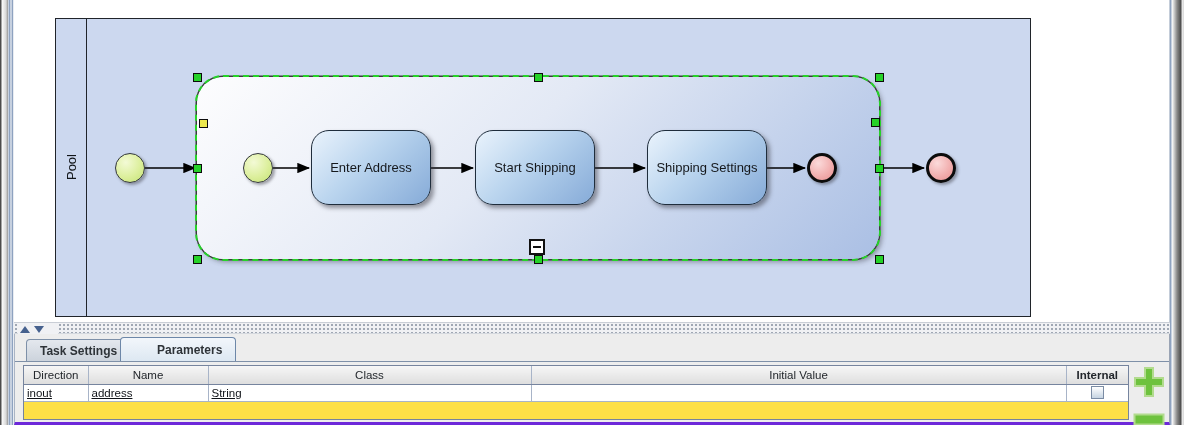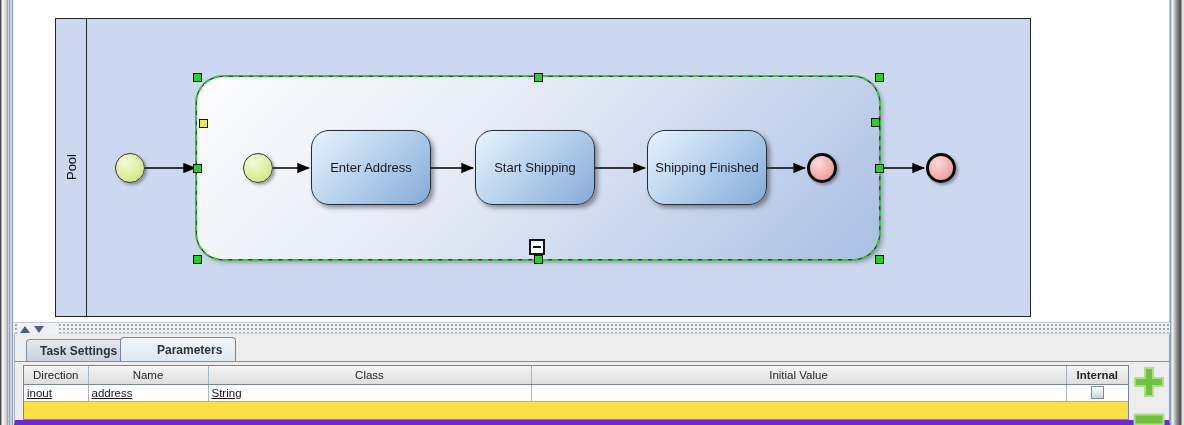--- a/index.html
+++ b/index.html
@@ -46,21 +46,21 @@
   .collapse-box i { display:block; width:8px; height:2px; background:#111; }
 
   
   .splitter { position:absolute; left:0; top:322px; width:1156px; height:12px; background:#f0f1f4; border-top:1px solid #c9ced6; border-bottom:1px solid #d4d8de;
     background-image:radial-gradient(#a0a8b4 0.8px, transparent 0.9px); background-size:4px 4px; }
   .split-btns { position:absolute; left:4px; top:0; width:40px; height:12px; background:#f0f1f4; display:flex; align-items:center; gap:4px; padding-left:2px; }
   .tri-up { width:0; height:0; border-left:5px solid transparent; border-right:5px solid transparent; border-bottom:7px solid #46618e; }
   .tri-down { width:0; height:0; border-left:5px solid transparent; border-right:5px solid transparent; border-top:7px solid #46618e; }
 
   
-  .bottom-panel { position:absolute; left:0; top:334px; width:1156px; height:91px; background:#ededed; border-left:1px solid #aab4c4; border-right:1px solid #9aa4b4; border-bottom:5px solid #6d28d9; }
+  .bottom-panel { position:absolute; left:0; top:334px; width:1156px; height:91px; background:#ededed; border-left:1px solid #aab4c4; border-right:1px solid #9aa4b4; border-bottom:3px solid #6d28d9; }
   .tab { position:absolute; height:22px; top:5px; padding:0 13px; display:flex; align-items:center; font-size:12px; font-weight:bold; color:#2e3338;
     border:1px solid #7e90a8; border-bottom:none; border-radius:4px 4px 0 0; background:linear-gradient(#e4e8ee,#ccd3dc); z-index:1; }
   .tab.selected { top:3px; height:24px; background:linear-gradient(#f2f6fb,#dde8f2); border-color:#6d87a8; z-index:3;padding-left:36px; }
   .panel-content { position:absolute; left:0; right:0; top:27px; bottom:0; border-top:1px solid #7e90a8; background:#ededed; z-index:2; }
 
   .scrollpane { position:absolute; left:8px; top:3px; width:1106px; height:55px; border:1px solid #76849e; background:#fde047; overflow:hidden; }
   table { border-collapse:collapse; table-layout:fixed; width:1104px; font-size:11.5px; }
   th { height:18px; font-weight:normal; color:#23272c; text-align:center; background:linear-gradient(#f6f6f6,#dedede); border-right:1px solid #a8b4c8; border-bottom:1px solid #76849e; }
   th:last-child { border-right:none;font-weight:bold; }
   td { height:17px; background:#ffffff; color:#101318; padding:0 3px; border-right:1px solid #a8b4c8; border-bottom:1px solid #a8b4c8;text-decoration:underline; }
@@ -102,21 +102,21 @@
         <line x1="753" y1="168" x2="791" y2="168" marker-end="url(#ah)"></line>
         <line x1="866" y1="168" x2="910" y2="168" marker-end="url(#ah)"></line>
       </g>
     </svg>
 
     <div class="event" style="left:101px;"></div>
     <div class="event" style="left:229px;"></div>
 
     <div class="task" style="left:297px;">Enter Address</div>
     <div class="task" style="left:461px;">Start Shipping</div>
-    <div class="task" style="left:633px;">Shipping Finished</div>
+    <div class="task" style="left:633px;">Shipping Settings</div>
 
     <div class="event end" style="left:793px;"></div>
     <div class="event end" style="left:912px;"></div>
 
     <div class="handle" style="left:179px; top:73px;"></div>
     <div class="handle" style="left:520px; top:73px;"></div>
     <div class="handle" style="left:861px; top:73px;"></div>
     <div class="handle yellow" style="left:185px; top:119px;"></div>
     <div class="handle" style="left:857px; top:118px;"></div>
     <div class="handle" style="left:179px; top:164px;"></div>

